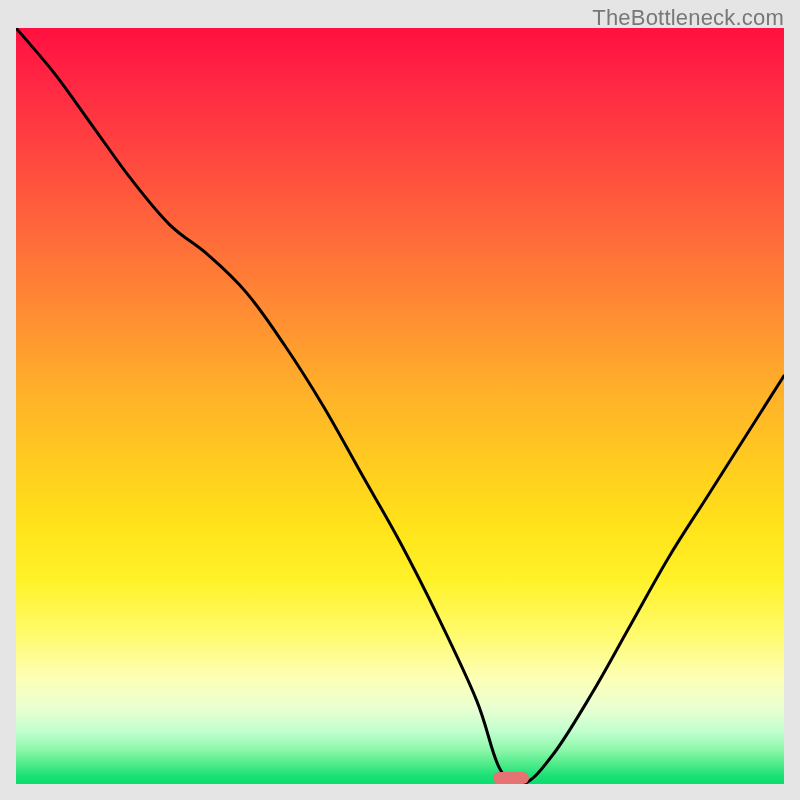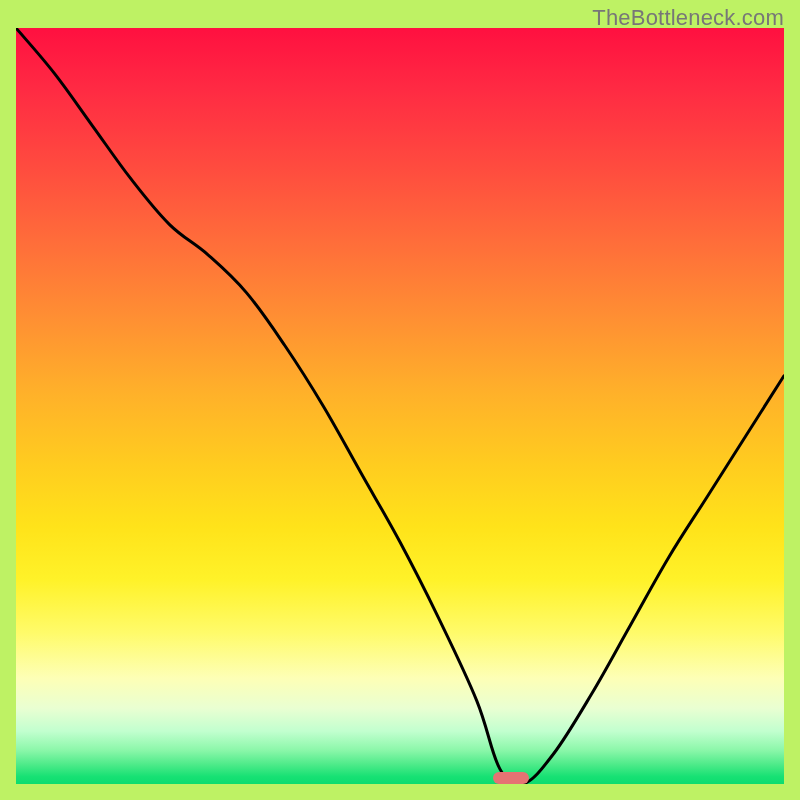--- a/index.html
+++ b/index.html
@@ -7,21 +7,21 @@
     padding: 0;
     width: 800px;
     height: 800px;
     background: #000;
     overflow: hidden;
   }
   .stage {
     position: relative;
     width: 800px;
     height: 800px;
-    background: #bef264;
+    background: #e5e5e5;
   }
   .plot {
     position: absolute;
     left: 16px;
     top: 28px;
     width: 768px;
     height: 756px;
   }
   .gradient {
     position: absolute;

